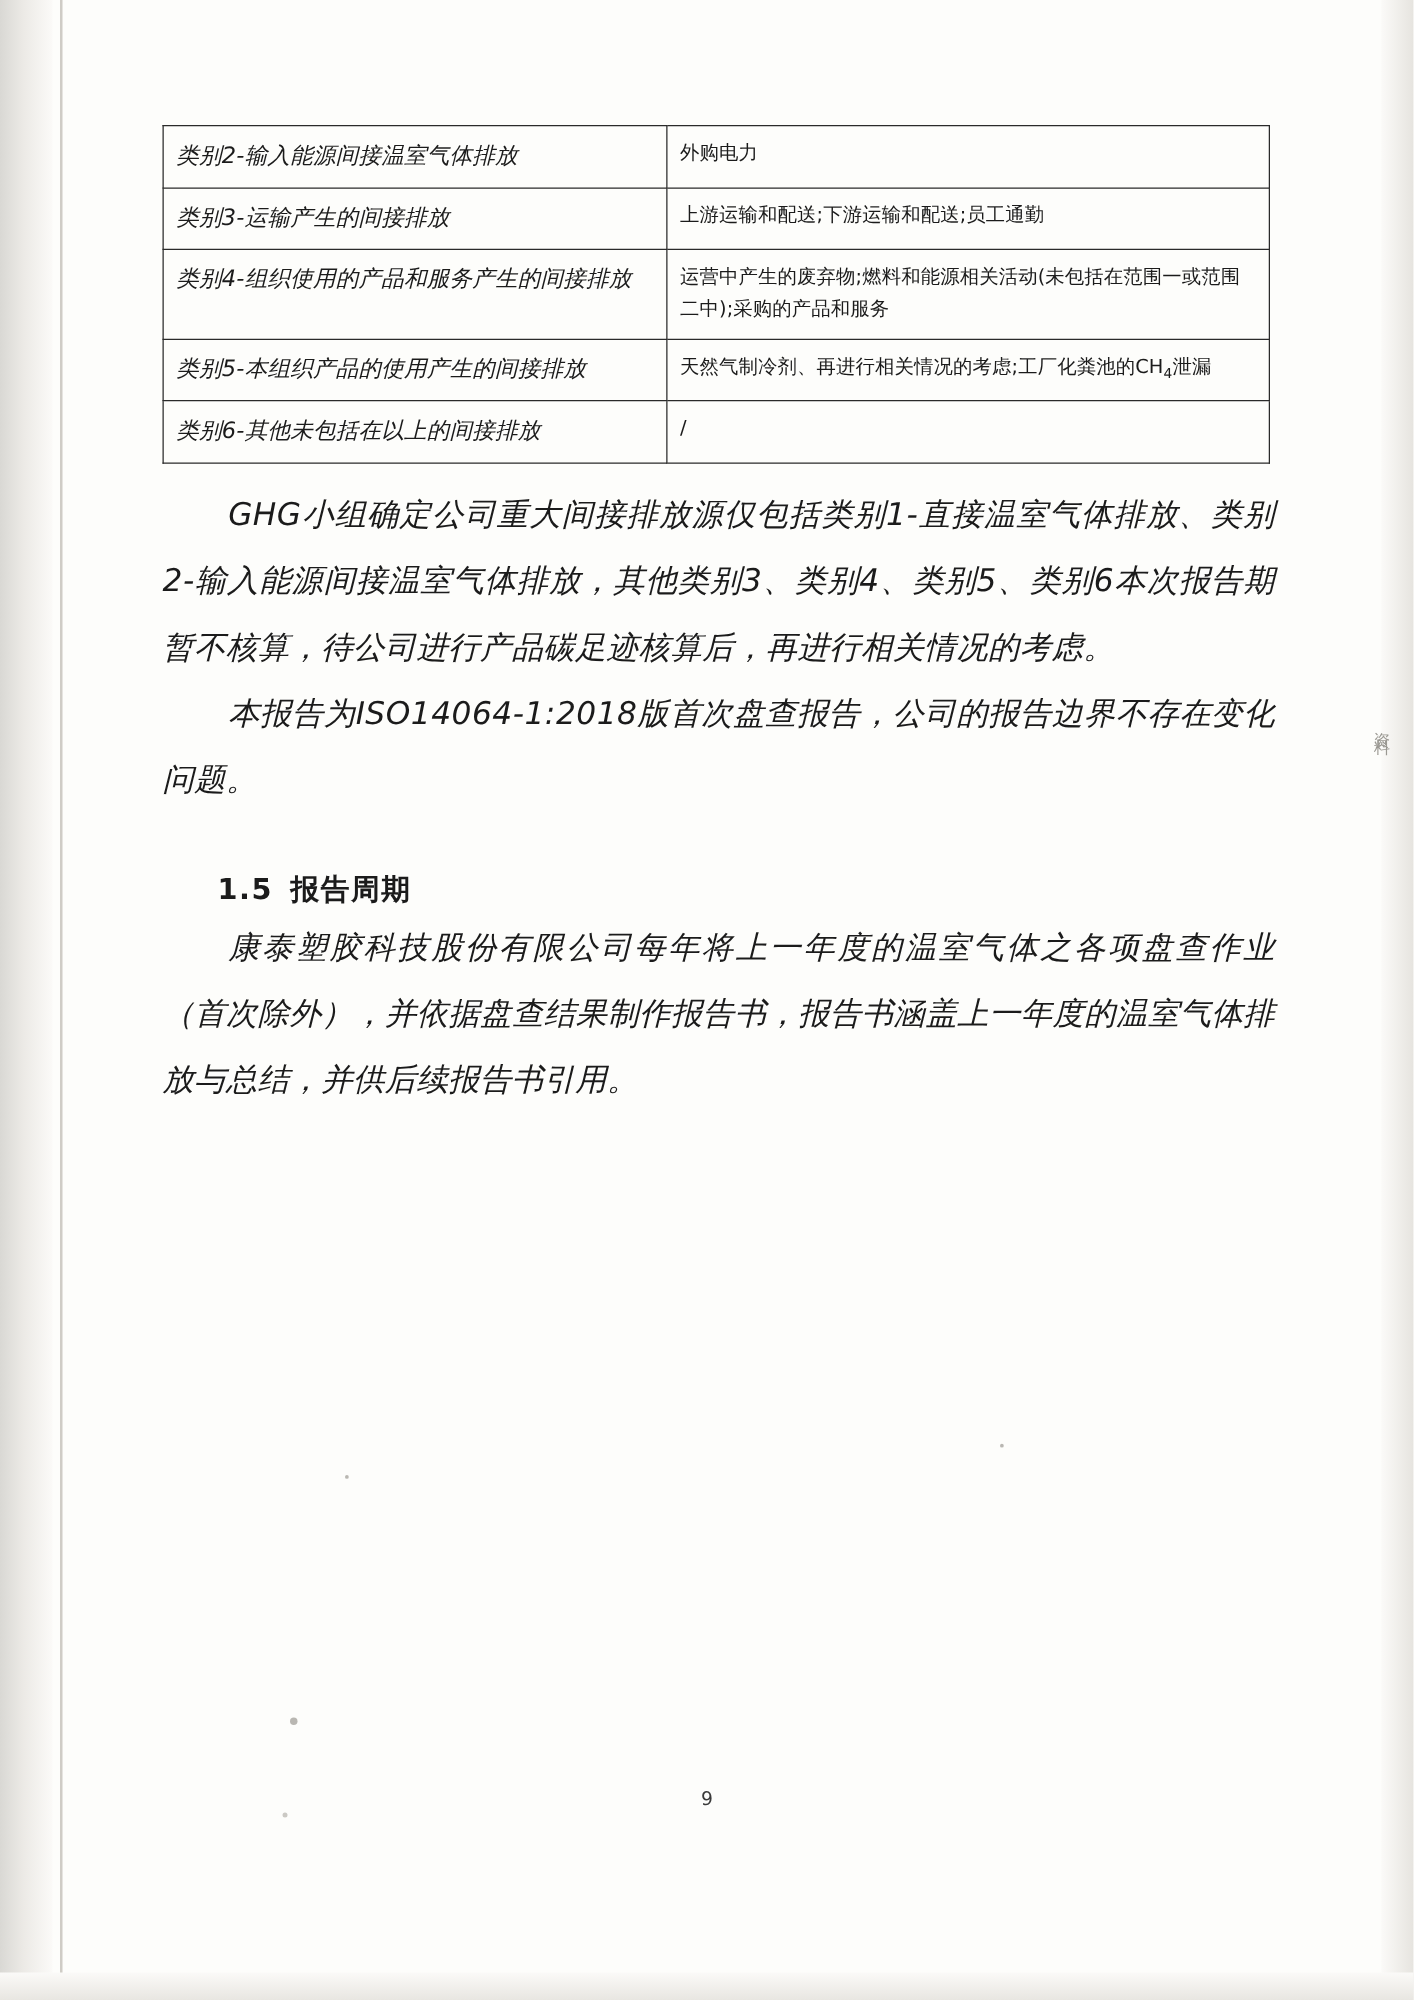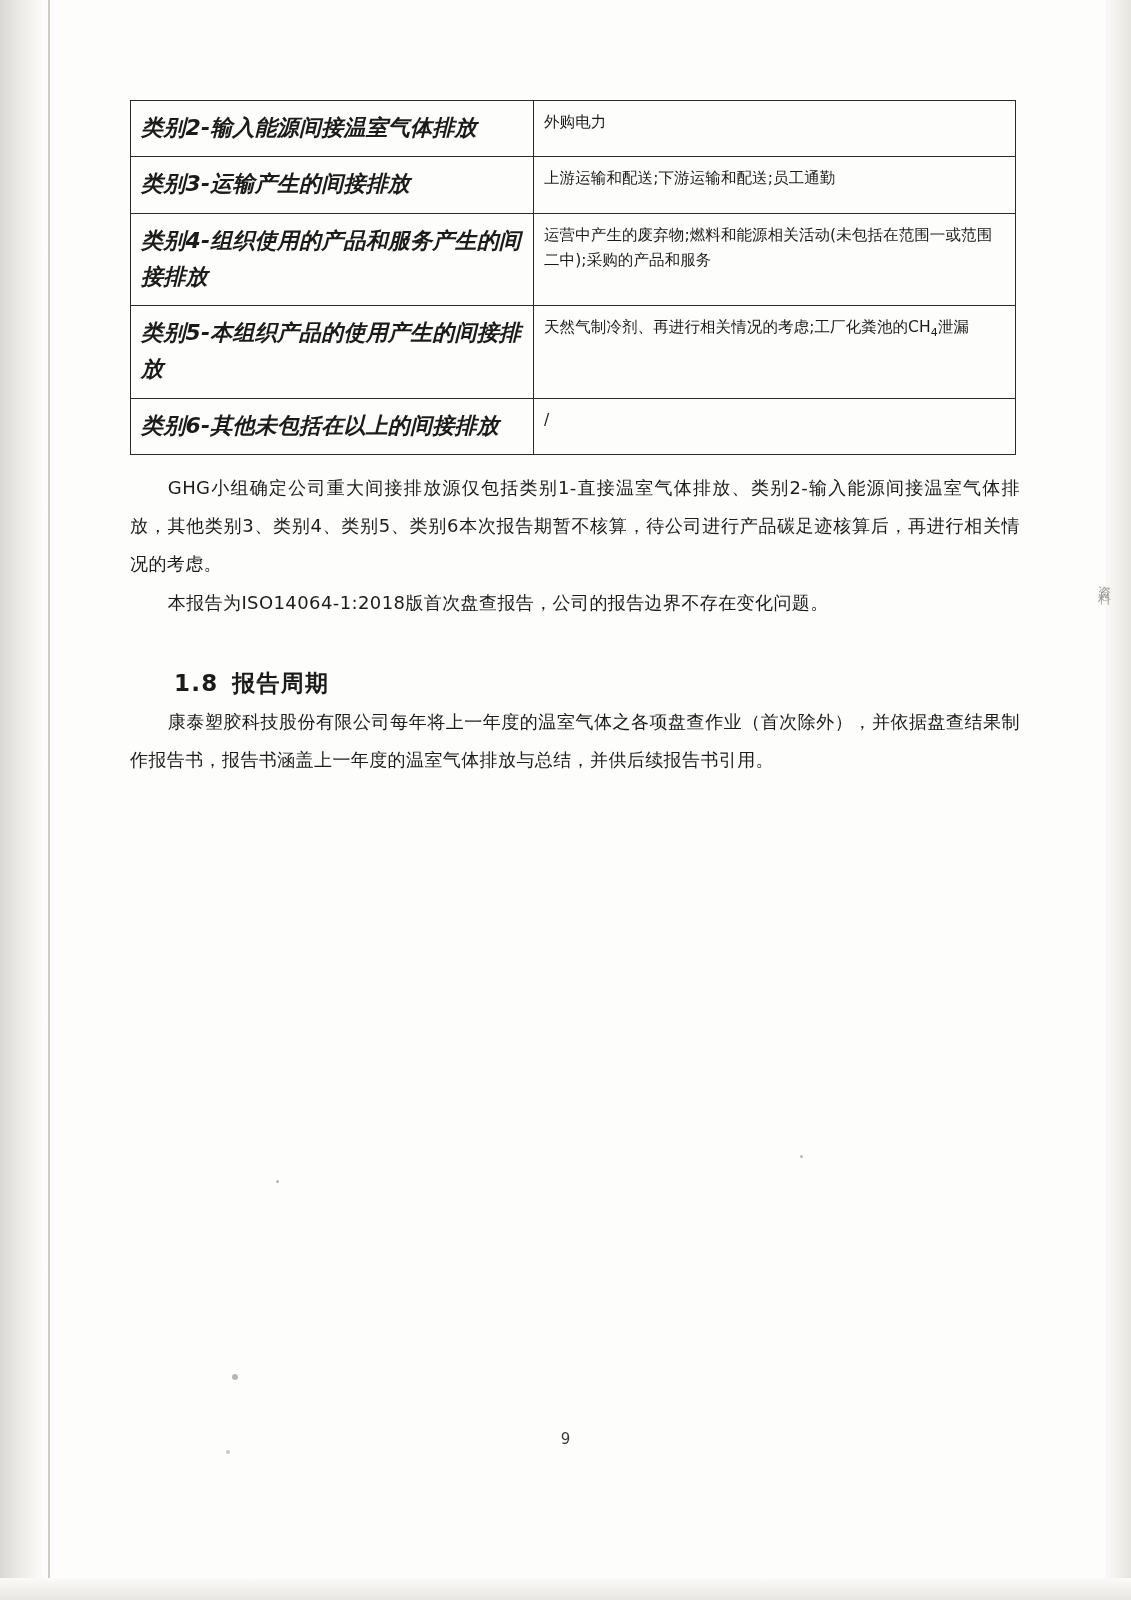--- a/index.html
+++ b/index.html
@@ -56,42 +56,42 @@
     font-size: 16.5px;
   }
   table.ghg-table td {
     border: 1.6px solid #2a2a2a;
     padding: 9px 10px 10px 10px;
     vertical-align: top;
     line-height: 1.65;
   }
   table.ghg-table td.col-left {
     width: 382px;
-    font-size: 22px;
+    font-size: 18px;
     font-family: "DejaVu Sans", sans-serif;
     font-style: italic;
     letter-spacing: 0.2px;
-    font-weight: bold;
   }
   table.ghg-table td.col-right {
     font-size: 15.5px;
     letter-spacing: 0.1px;
   }
   .sub {
     font-size: 11px;
     vertical-align: sub;
   }
 
   
   p.body {
     margin: 0;
-    font-size: 18px;
+    font-size: 25px;
     line-height: 2.12;
     text-align: justify;
     letter-spacing: 0.4px;
+    font-style: italic;
   }
   p.indent {
     text-indent: 2.1em;
   }
   .para-block {
     margin-top: 14px;
   }
   .para-block2 {
     margin-top: 2px;
   }
@@ -174,21 +174,21 @@
         </tr>
       </tbody>
     </table>
 
     <div class="para-block">
       <p class="body indent">GHG小组确定公司重大间接排放源仅包括类别1-直接温室气体排放、类别2-输入能源间接温室气体排放，其他类别3、类别4、类别5、类别6本次报告期暂不核算，待公司进行产品碳足迹核算后，再进行相关情况的考虑。</p>
       <p class="body indent">本报告为ISO14064-1:2018版首次盘查报告，公司的报告边界不存在变化问题。</p>
     </div>
 
     <h2 class="section">
-      <span class="sec-num">1.8</span><span>报告周期</span>
+      <span class="sec-num">1.5</span><span>报告周期</span>
     </h2>
 
     <div class="para-block2">
       <p class="body indent">康泰塑胶科技股份有限公司每年将上一年度的温室气体之各项盘查作业（首次除外），并依据盘查结果制作报告书，报告书涵盖上一年度的温室气体排放与总结，并供后续报告书引用。</p>
     </div>
 
   </div>
 
   <div class="page-number">9</div>
 

